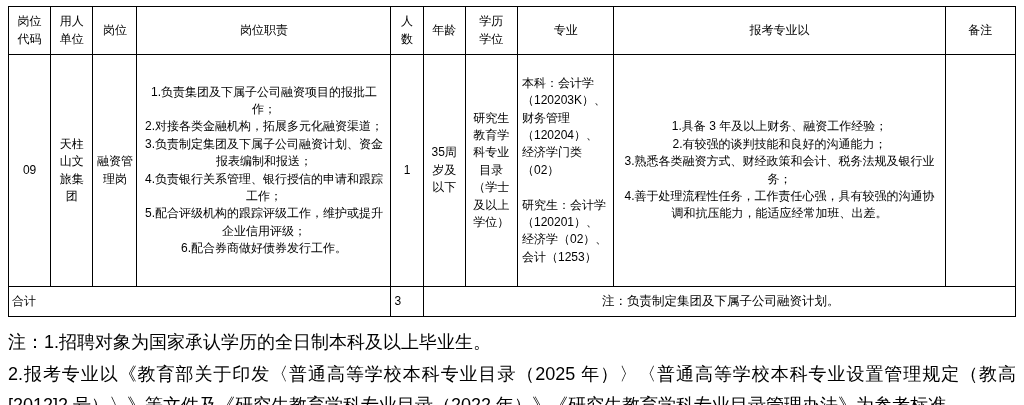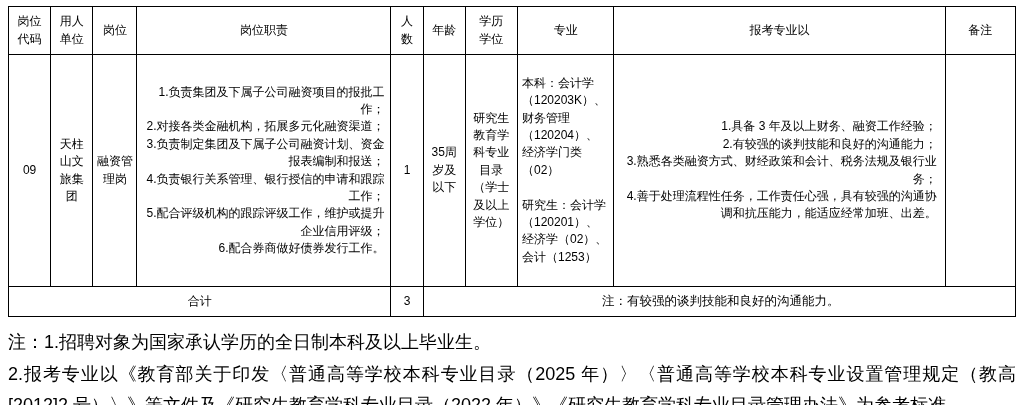--- a/index.html
+++ b/index.html
@@ -44,34 +44,34 @@
 
   .vtext{
     text-align:center;
     line-height:1.4;
     font-size:12px;
     word-break:break-all;
   }
   .cell-body{
     font-size:12px;
     line-height:1.55;
-    text-align:right;
+    text-align:center;
     white-space:pre-line;
   }
   .cell-center{
     text-align:center;
     font-size:12px;
     line-height:1.5;
     white-space:pre-line;
   }
   .row-main td{height:232px;vertical-align:middle;}
   .row-main td.duty{vertical-align:middle;padding:4px 6px;}
   .row-main td.other{vertical-align:middle;padding:4px 8px;}
   .row-main td.major{vertical-align:middle;padding:4px 4px;text-align:left;}
-  .row-total td{height:30px;text-align:center;font-size:12.5px;}
+  .row-total td{height:30px;font-size:12.5px;}
   .row-total td.note{text-align:center;font-size:12.5px;padding-left:6px;}
   .footnote{
     margin-top:10px;
     font-size:18px;
     line-height:1.75;
     text-align:justify;
     width:1008px;
   }
   .footnote p{margin:0;}
 </style>
@@ -130,21 +130,21 @@
 研究生：会计学（120201）、经济学（02）、会计（1253）</td>
         <td class="cell-body other">1.具备 3 年及以上财务、融资工作经验；
 2.有较强的谈判技能和良好的沟通能力；
 3.熟悉各类融资方式、财经政策和会计、税务法规及银行业务；
 4.善于处理流程性任务，工作责任心强，具有较强的沟通协调和抗压能力，能适应经常加班、出差。</td>
         <td class="cell-center"></td>
       </tr>
       <tr class="row-total">
         <td colspan="4">合计</td>
         <td>3</td>
-        <td colspan="5" class="note">注：有较强的谈判技能和良好的沟通能力。</td>
+        <td colspan="5" class="note">注：负责制定集团及下属子公司融资计划。</td>
       </tr>
     </tbody>
   </table>
 
   <div class="footnote">
     <p>注：1.招聘对象为国家承认学历的全日制本科及以上毕业生。</p>
     <p>2.报考专业以《教育部关于印发〈普通高等学校本科专业目录（2025 年）〉〈普通高等学校本科专业设置管理规定（教高[2012]2 号）〉》等文件及《研究生教育学科专业目录（2022 年）》《研究生教育学科专业目录管理办法》为参考标准。</p>
   </div>
 
 </div>

